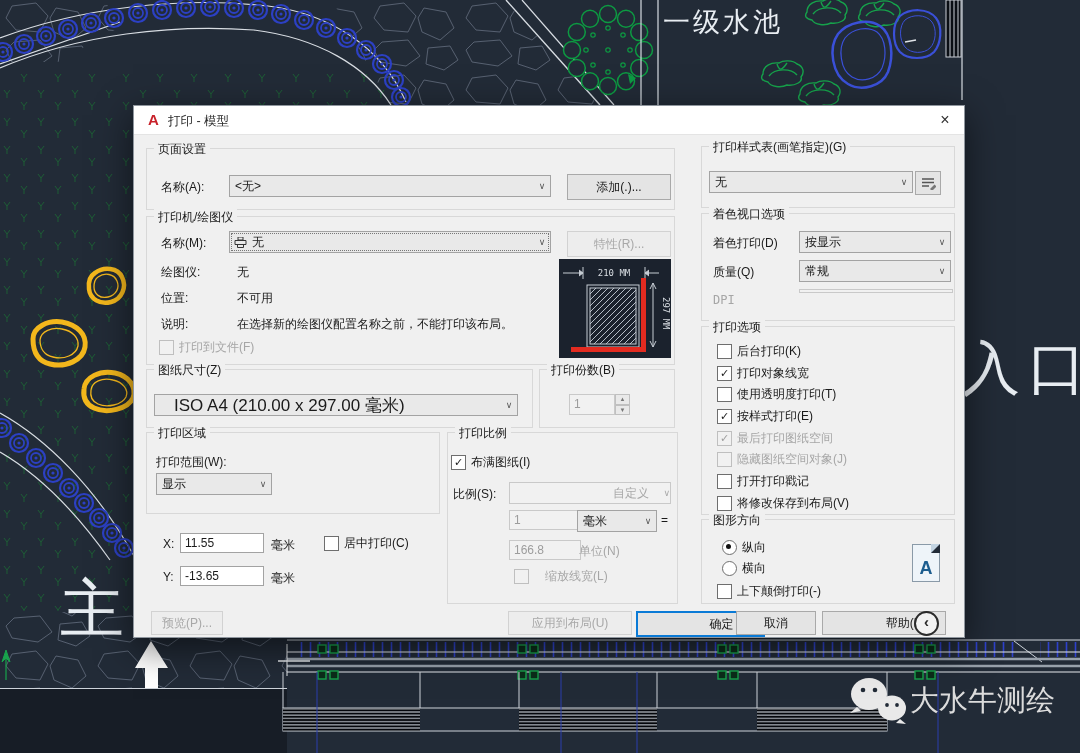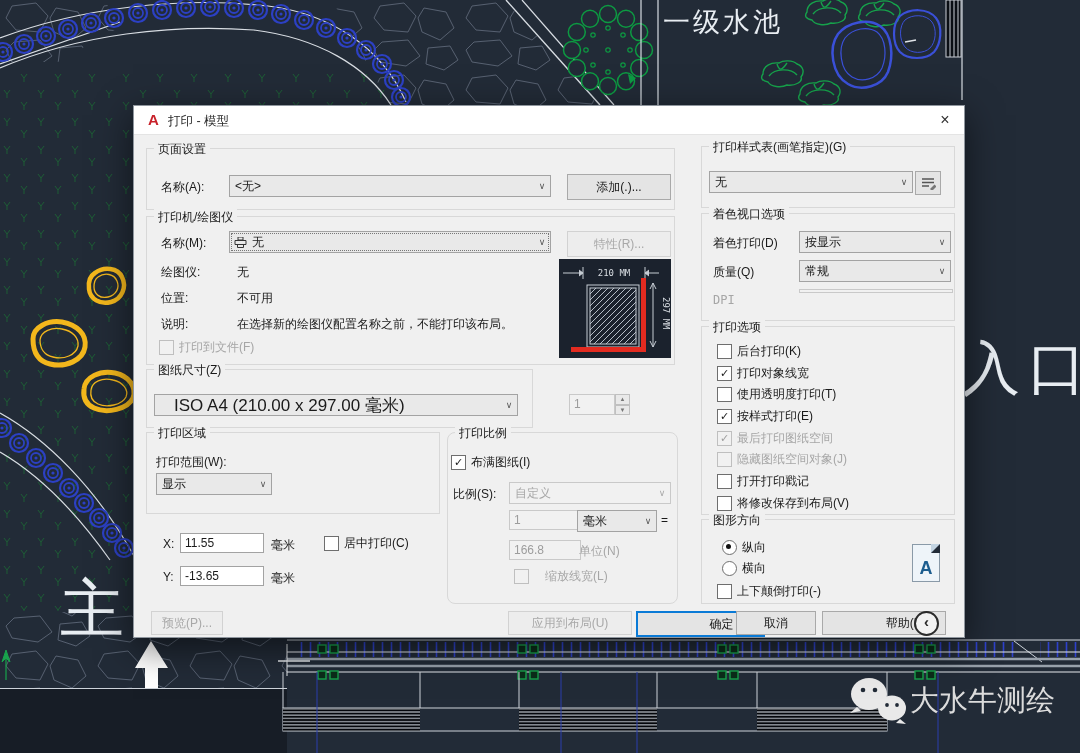--- a/index.html
+++ b/index.html
@@ -18,21 +18,21 @@
   .cls{position:absolute;right:9px;top:4px;width:20px;height:20px;text-align:center;line-height:20px;
        font-size:16px;color:#333;cursor:pointer;}
   .gb{position:absolute;border:1px solid #d8d8d8;}
   .gb .lg{position:absolute;left:7px;top:-8px;background:#f0f0f0;padding:0 4px;white-space:nowrap;}
   .lbl{position:absolute;white-space:nowrap;}
   .dis{color:#a6a6a6;}
   .combo{position:absolute;background:#e9e9e9;border:1px solid #a3a3a3;display:flex;align-items:center;height:20px;}
   .combo .tx{flex:1;padding:0 5px;white-space:nowrap;overflow:hidden;}
   .combo .ar{width:16px;text-align:center;font-size:9px;color:#555;}
   .combo.cdis{background:#f1f1f1;border-color:#c9c9c9;}
-  .combo.cdis .tx,.combo.cdis .ar{color:#a8a8a8;}
+  .combo.cdis .tx,.combo.cdis .ar{color:#a8a8a8;text-align:right;}
   .combo.foc{outline:1px dotted #777;outline-offset:-3px;}
   .pic{margin-left:4px;display:flex;}
   .inp{position:absolute;background:#fff;border:1px solid #a3a3a3;padding:1px 4px;line-height:16px;white-space:nowrap;}
   .inp.idis{background:#f1f1f1;border-color:#c9c9c9;color:#9c9c9c;}
   .btn{position:absolute;background:#e4e4e4;border:1px solid #a9a9a9;display:flex;align-items:center;
        justify-content:center;cursor:pointer;white-space:nowrap;}
   .btn.bdis{color:#a8a8a8;border-color:#d2d2d2;background:#ededed;}
   .btn.def{border:2px solid #0a7ad6;padding-left:42px;}
   .row{position:absolute;display:flex;align-items:center;gap:5px;white-space:nowrap;}
   .cb{width:13px;height:13px;background:#fff;border:1px solid #6e6e6e;font-size:11px;line-height:12px;
@@ -331,20 +331,23 @@
   </div>
 
   <div class="gb" style="left:12px;top:263px;width:385px;height:57px;">
     <span class="lg">图纸尺寸(Z)</span>
   </div>
   <div class="combo" style="left:20px;top:288px;width:362px;">
     <span class="tx" style="font-family:Liberation Sans, sans-serif;font-size:17px;margin-left:14px;">ISO A4 (210.00 x 297.00 毫米)</span>
     <span class="ar">∨</span>
   </div>
 
+  <div class="gb" style="left:405px;top:263px;width:134px;height:57px;">
+    <span class="lg">打印份数(B)</span>
+  </div>
   <div class="spin" style="left:435px;top:288px;">
     <span class="sv">1</span>
     <span class="sa">
       <span>▲</span>
       <span>▼</span>
     </span>
   </div>
 
   <div class="gb" style="left:12px;top:326px;width:292px;height:80px;">
     <span class="lg">打印区域</span>
@@ -359,21 +362,21 @@
   <div class="inp" style="left:46px;top:427px;width:74px;">11.55</div>
   <div class="lbl" style="left:137px;top:431px;">毫米</div>
   <div class="row" style="left:190px;top:429px;">
     <span class="cb"></span>
     <span>居中打印(C)</span>
   </div>
   <div class="lbl" style="left:29px;top:464px;">Y:</div>
   <div class="inp" style="left:46px;top:460px;width:74px;">-13.65</div>
   <div class="lbl" style="left:137px;top:464px;">毫米</div>
 
-  <div class="gb" style="left:313px;top:326px;width:229px;height:170px;border-radius:8px;">
+  <div class="gb" style="left:313px;top:326px;width:229px;height:170px;">
     <span class="lg">打印比例</span>
   </div>
   <div class="row" style="left:317px;top:348px;">
     <span class="cb"><i>✓</i></span>
     <span>布满图纸(I)</span>
   </div>
   <div class="lbl" style="left:319px;top:380px;">比例(S):</div>
   <div class="combo cdis" style="left:375px;top:376px;width:160px;">
     <span class="tx">自定义</span>
     <span class="ar">∨</span>

